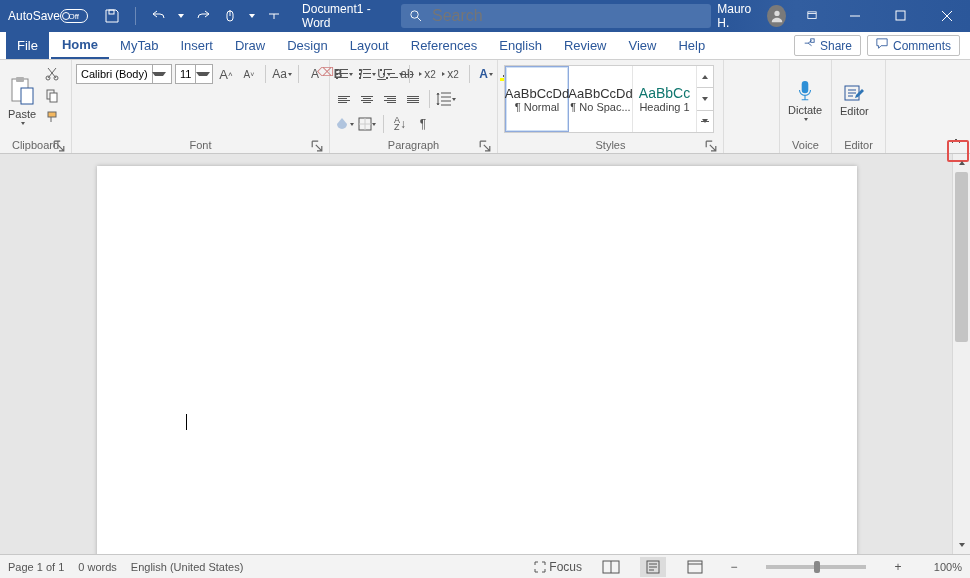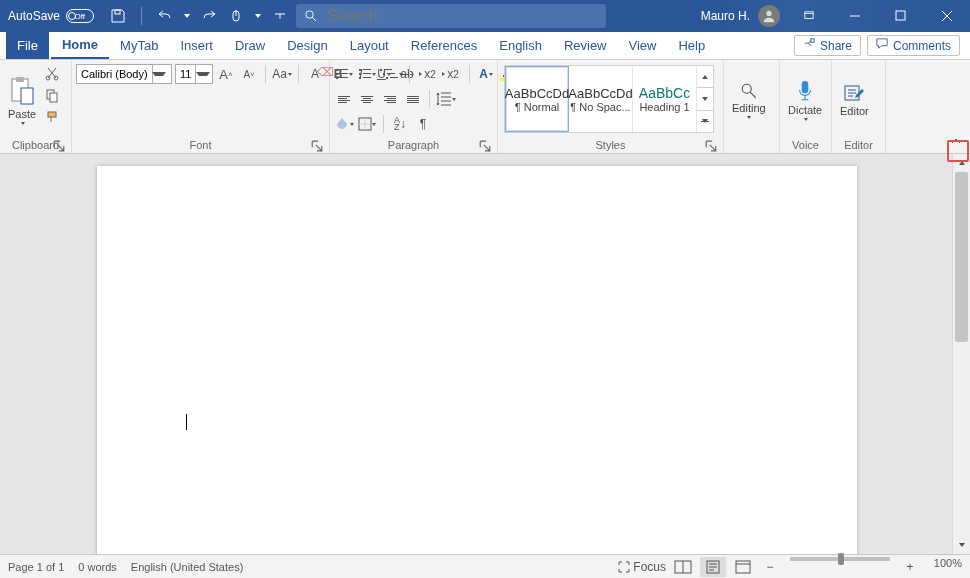--- a/index.html
+++ b/index.html
@@ -1,20 +1,20 @@
 <!DOCTYPE html>
 <html><head>
 <meta charset="utf-8">
 <style>
 * { box-sizing: border-box; margin: 0; padding: 0; font-family: "Segoe UI", Arial, sans-serif; }
 body { width: 970px; height: 578px; background: #e6e6e6; position: relative; overflow: hidden; font-size: 12px; }
 
 
 .titlebar { height: 32px; background: linear-gradient(90deg, #2b579a 0%, #2b579a 75%, #325ea0 82%, #2b579a 100%); display: flex; align-items: center; color: #fff; font-size: 12px; }
-.autosave { display: flex; align-items: center; gap: 6px; padding: 0 8px; }
+.autosave { display: flex; align-items: center; padding: 0 8px; }
 .toggle { width: 28px; height: 14px; border: 1px solid #fff; border-radius: 8px; display: flex; align-items: center; padding: 0 1px; position: relative; }
 .toggle-o { width: 8px; height: 8px; border: 1px solid #fff; border-radius: 50%; }
 .toggle-t { font-size: 8px; position: absolute; right: 8px; }
 .qat { display: flex; align-items: center; gap: 11px; padding: 0 8px; }
 .ic { width: 16px; height: 16px; display: inline-flex; align-items: center; justify-content: center; fill: #fff; color:#fff; }
 .sep { width:1px; height:18px; background:rgba(255,255,255,0.3); margin:0 4px; }
 .title-txt { padding: 0 12px; font-size: 12px; }
 .searchbox { flex: 0 0 310px; height: 24px; background: #4a72ad; border-radius: 3px; display: flex; align-items: center; padding: 0 8px; gap:8px; }
 .searchbox input { background: transparent; border: none; color: #fff; font-size: 16px; outline: none; width: 100%; }
 .spacer { flex: 1; }
@@ -81,21 +81,21 @@
 .cursor { position:absolute; left:186px; top:260px; width:1px; height:16px; background:#000;}
 .vscroll { position:absolute; right:0; top:0; bottom:0; width:18px; background:#f0f0f0; border-left:1px solid #d8d8d8;}
 .vscroll .up, .vscroll .down { height:18px; display:flex; align-items:center; justify-content:center; }
 .vscroll .track { position:absolute; top:18px; bottom:18px; left:0; right:0;}
 .vscroll .thumb { position:absolute; left:2px; right:2px; top:0; height:170px; background:#c4c4c4; border-radius:2px;}
 .vscroll .down { position:absolute; bottom:0; width:100%;}
 .red-highlight { position:absolute; right:1px; top:-14px; width:22px; height:22px; border:2px solid #e2504c; border-radius:2px;}
 
 
 .status { position:absolute; bottom:0; left:0; right:0; height:24px; background:#f3f3f3; border-top:1px solid #c8c8c8; display:flex; align-items:center; font-size:11px; color:#555; padding:0 8px; gap:14px;}
-.status .right { margin-left:auto; display:flex; gap:4px;}
+.status .right { margin-left:auto; display:flex; align-items:center; gap:16px;}
 .viewbtn { width:26px; height:20px; display:flex; align-items:center; justify-content:center; border-left:1px solid transparent; border-right:1px solid transparent;}
 .viewbtn.sel { background:#dcdcdc; }
 .zoom-slider { width:100px; height:4px; background:#c0c0c0; position:relative; margin:0 6px;}
 .zoom-slider .handle{ position:absolute; left:48px; top:-4px; width:6px; height:12px; background:#888; border-radius:2px;}
 svg { overflow:visible; }
 </style>
 </head>
 <body>
 
 <div class="titlebar">
@@ -130,20 +130,21 @@
           <path d="M8 2v6M5 6a3 3 0 016 0v4a3 3 0 01-6 0z" fill="none" stroke="#fff"></path>
         </svg>
       </span>
     <span class="tri" style="border-top-color:#fff"></span>
     <span class="ic">
         <svg viewBox="0 0 16 16">
           <path d="M3 6h10M8 6v5" stroke="#fff"></path>
         </svg>
       </span>
   </div>
+  <div class="title-txt">Document1 - Word</div>
   <div class="searchbox">
     <span class="ic">
         <svg viewBox="0 0 16 16">
           <circle cx="6" cy="6" r="4" fill="none" stroke="#fff"></circle>
           <path d="M9 9l4 4" stroke="#fff"></path>
         </svg>
       </span>
     <input placeholder="Search" style="">
   </div>
   <div class="spacer"></div>
@@ -448,30 +449,20 @@
     </div>
     <div class="grp-lbl">
         <span>Styles</span>
       <svg class="launcher" viewBox="0 0 10 10">
           <path d="M1 1h5M1 1v5M4 4l5 5M9 5v4H5" stroke="#666" fill="none"></path>
         </svg>
     </div>
   </div>
 
   <div class="grp" style="width:56px">
-    <div class="grp-main">
-      <div class="bigbtn">
-        <svg width="18" height="18" viewBox="0 0 16 16">
-            <circle cx="6" cy="6" r="4" fill="none" stroke="#555"></circle>
-            <path d="M9 9l5 5" stroke="#555"></path>
-          </svg>
-        <span>Editing</span>
-        <span class="tri-s"></span>
-      </div>
-    </div>
     <div class="grp-lbl"></div>
   </div>
 
   <div class="grp" style="width:52px">
     <div class="grp-main">
       <div class="bigbtn">
         <svg width="20" height="22" viewBox="0 0 16 20">
             <rect x="5" y="1" width="6" height="11" rx="3" fill="#2e8fd6"></rect>
             <path d="M3 9a5 5 0 0010 0M8 14v4M5 18h6" stroke="#2e8fd6" fill="none"></path>
           </svg>

